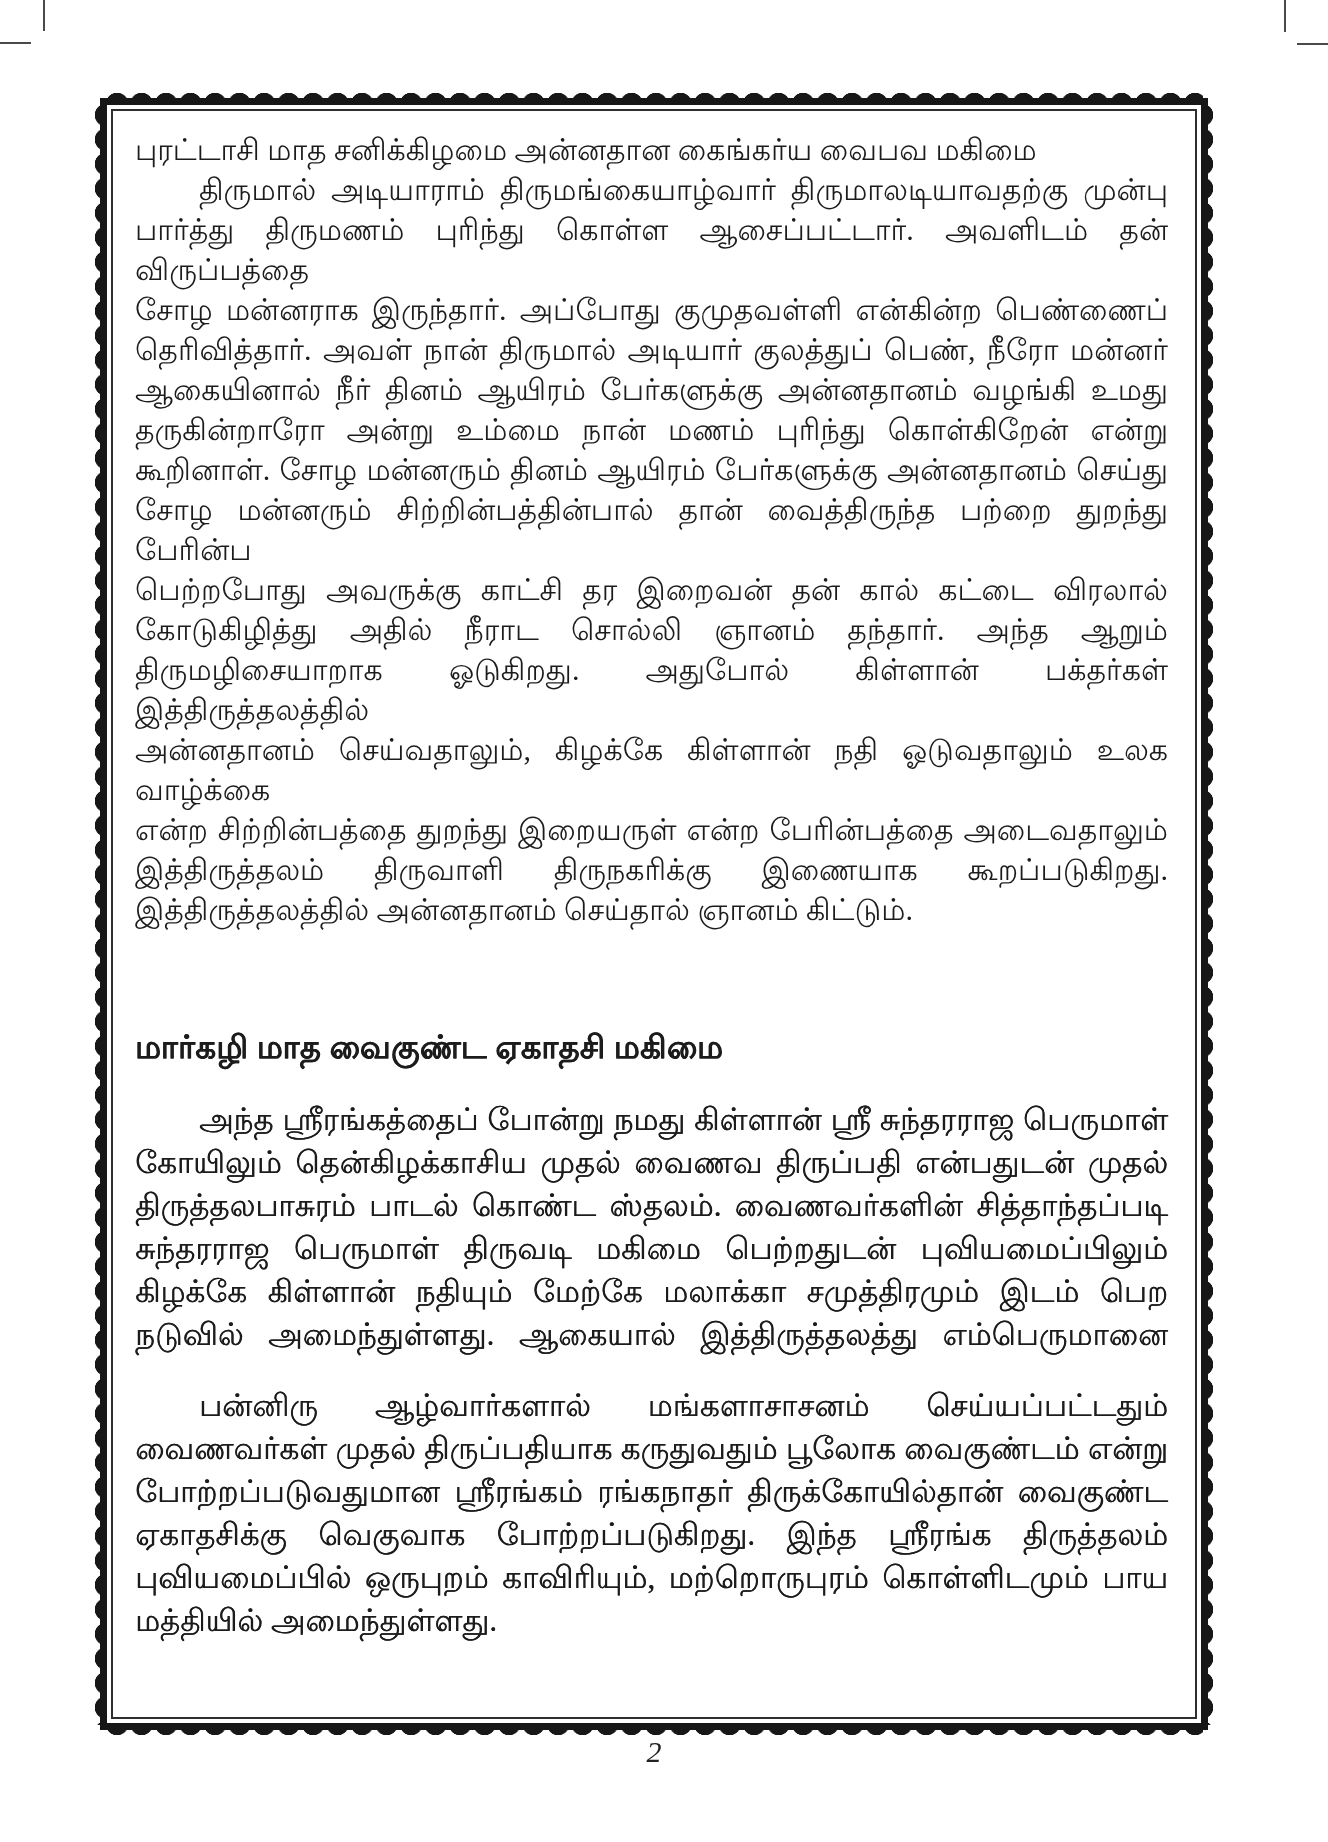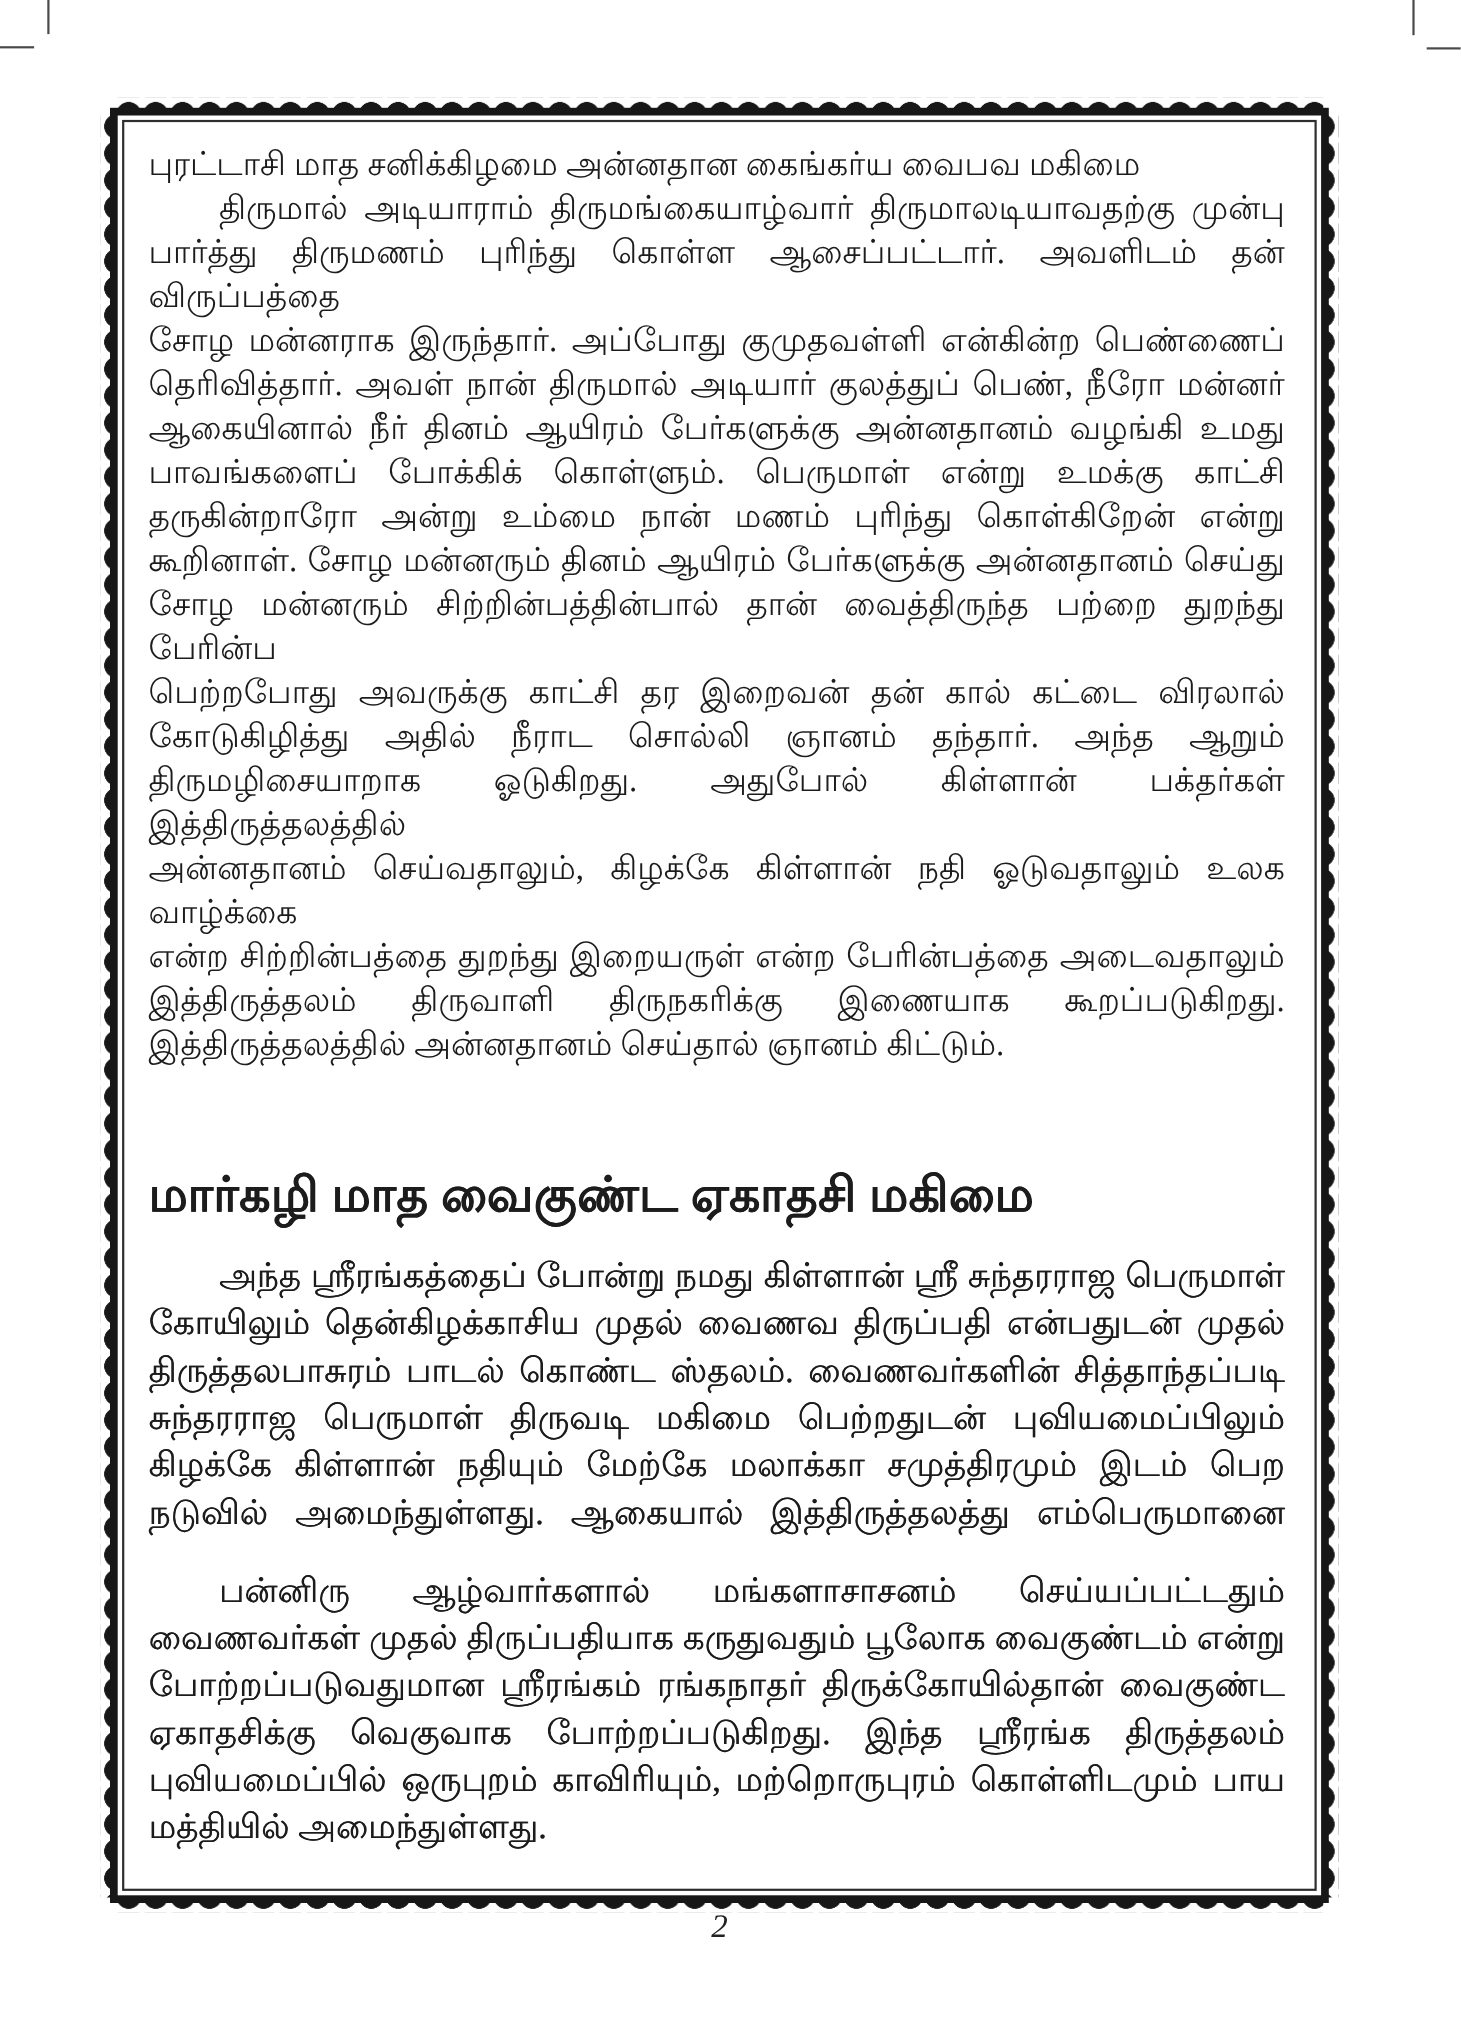--- a/index.html
+++ b/index.html
@@ -73,21 +73,21 @@
     line-height: 40px;
     white-space: normal;
     text-align: justify;
     text-align-last: justify;
   }
   .line.left { text-align: left; text-align-last: left; }
   .line.indent { text-indent: 64px; }
 
   .s2-heading {
     margin-top: 94px;
-    font-size: 44px;
+    font-size: 32px;
     line-height: 46px;
     font-weight: bold;
     text-align: left;
     letter-spacing: 0.5px;
     text-shadow: 0.5px 0 0 currentColor;
   }
   .s2 { margin-top: 28px; }
   .s2 .line {
     font-size: 31px;
     line-height: 43px;
@@ -125,21 +125,20 @@
 
   <div class="text-area">
 
     <div class="line left">புரட்டாசி மாத சனிக்கிழமை அன்னதான கைங்கர்ய வைபவ மகிமை</div>
 
     <div class="line indent">திருமால் அடியாராம் திருமங்கையாழ்வார் திருமாலடியாவதற்கு முன்பு</div>
     <div class="line">பார்த்து திருமணம் புரிந்து கொள்ள ஆசைப்பட்டார். அவளிடம் தன் விருப்பத்தை</div>
     <div class="line">சோழ மன்னராக இருந்தார். அப்போது குமுதவள்ளி என்கின்ற பெண்ணைப்</div>
     <div class="line">தெரிவித்தார். அவள் நான் திருமால் அடியார் குலத்துப் பெண், நீரோ மன்னர்</div>
     <div class="line">ஆகையினால் நீர் தினம் ஆயிரம் பேர்களுக்கு அன்னதானம் வழங்கி உமது</div>
-    <div class="line">பாவங்களைப் போக்கிக் கொள்ளும். பெருமாள் என்று உமக்கு காட்சி</div>
     <div class="line">தருகின்றாரோ அன்று உம்மை நான் மணம் புரிந்து கொள்கிறேன் என்று</div>
     <div class="line">கூறினாள். சோழ மன்னரும் தினம் ஆயிரம் பேர்களுக்கு அன்னதானம் செய்து</div>
     <div class="line">சோழ மன்னரும் சிற்றின்பத்தின்பால் தான் வைத்திருந்த பற்றை துறந்து பேரின்ப</div>
     <div class="line">பெற்றபோது அவருக்கு காட்சி தர இறைவன் தன் கால் கட்டை விரலால்</div>
     <div class="line">கோடுகிழித்து அதில் நீராட சொல்லி ஞானம் தந்தார். அந்த ஆறும்</div>
     <div class="line">திருமழிசையாறாக ஓடுகிறது. அதுபோல் கிள்ளான் பக்தர்கள் இத்திருத்தலத்தில்</div>
     <div class="line">அன்னதானம் செய்வதாலும், கிழக்கே கிள்ளான் நதி ஓடுவதாலும் உலக வாழ்க்கை</div>
     <div class="line">என்ற சிற்றின்பத்தை துறந்து இறையருள் என்ற பேரின்பத்தை அடைவதாலும்</div>
     <div class="line">இத்திருத்தலம் திருவாளி திருநகரிக்கு இணையாக கூறப்படுகிறது.</div>
     <div class="line left">இத்திருத்தலத்தில் அன்னதானம் செய்தால் ஞானம் கிட்டும்.</div>

